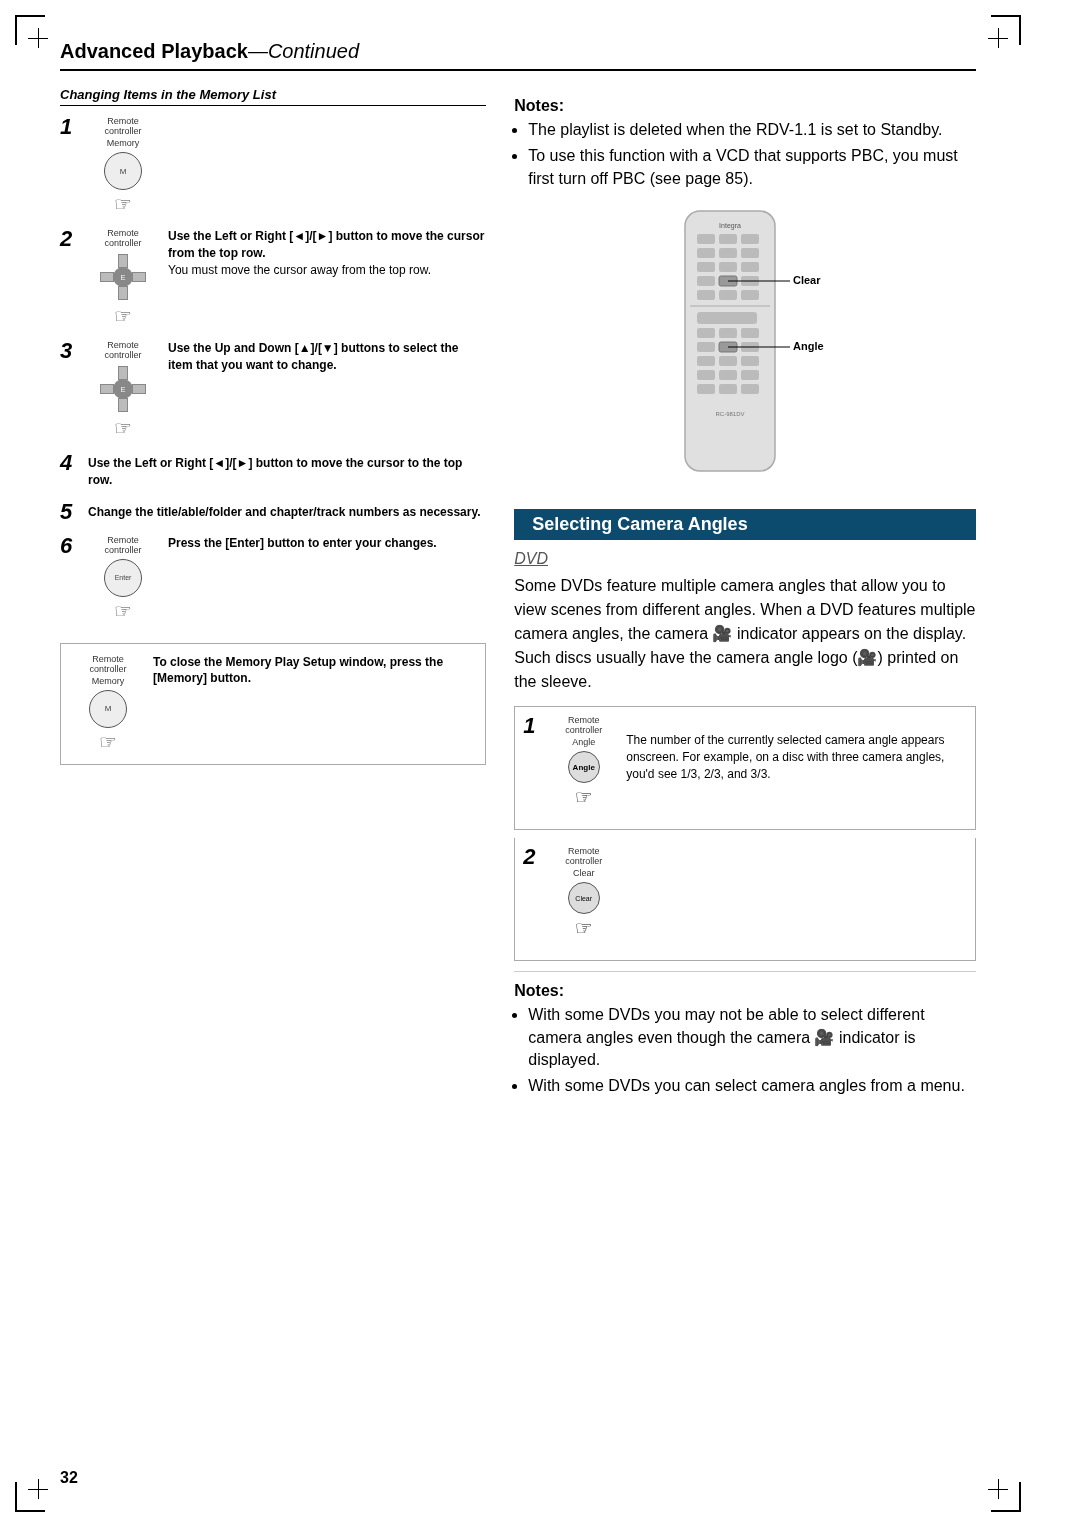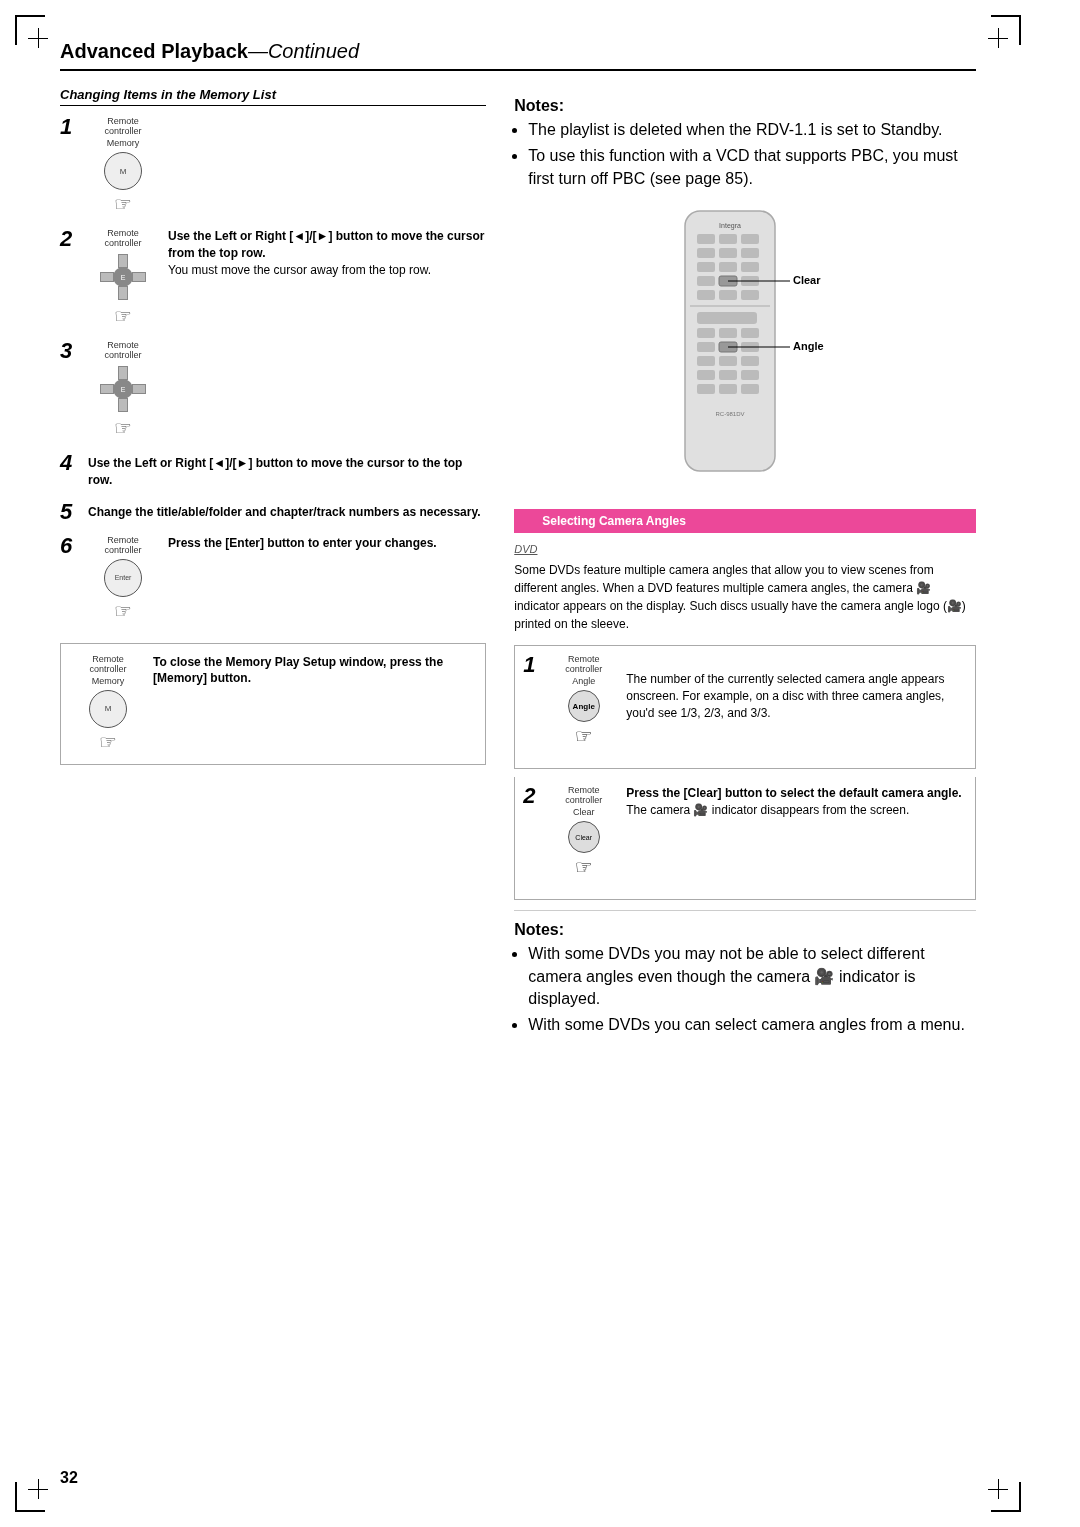--- a/index.html
+++ b/index.html
@@ -91,25 +91,25 @@
     .section-title {
       font-size: 13px;
       font-weight: bold;
       font-style: italic;
       border-bottom: 1px solid #000;
       padding-bottom: 3px;
       margin-bottom: 10px;
     }
 
     .section-title-box {
-      background: #ec4899;
+      background: #0c4a6e;
       color: #fff;
-      font-size: 12px;
-      font-weight: bold;
-      padding: 5px 28px;
+      font-size: 18px;
+      font-weight: bold;
+      padding: 5px 18px;
       margin-bottom: 10px;
     }
 
     
     .step-row {
       display: flex;
       gap: 10px;
       margin-bottom: 12px;
       align-items: flex-start;
     }
@@ -249,21 +249,21 @@
     .page-number {
       position: absolute;
       bottom: 40px;
       left: 60px;
       font-size: 16px;
       font-weight: bold;
     }
 
     
     .dvd-symbol {
-      font-size: 11px;
+      font-size: 16px;
       color: #555;
       margin-bottom: 6px;
       font-style: italic;
       text-decoration: underline;
     }
 
     .separator {
       border: none;
       border-top: 1px solid #ccc;
       margin: 10px 0;
@@ -366,20 +366,23 @@
           <div class="remote-label">Remote controller</div>
           <div class="remote-btn-dpad">
             <div class="dpad-arm dpad-up"></div>
             <div class="dpad-arm dpad-down"></div>
             <div class="dpad-arm dpad-left"></div>
             <div class="dpad-arm dpad-right"></div>
             <div class="dpad-center">E</div>
           </div>
           <div class="hand-icon">☞</div>
         </div>
+        <div class="step-content">
+          <b>Use the Up and Down [▲]/[▼] buttons to select the item that you want to change.</b>
+        </div>
       </div>
 
       <div class="step-row">
         <div class="step-number">4</div>
         <div class="step-content" style="padding-top:3px;">
           <b>Use the Left or Right [◄]/[►] button to move the cursor to the top row.</b>
         </div>
       </div>
 
       <div class="step-row">
@@ -490,21 +493,21 @@
       </div>
 
       <div class="section-title-box">
         <span>Selecting Camera Angles</span>
       </div>
 
       <div class="dvd-symbol">
         <i>DVD</i>
       </div>
 
-      <p style="font-size:12px; line-height:1.5; margin-bottom:12px;">
+      <p style="font-size:16px; line-height:1.5; margin-bottom:12px;">
         Some DVDs feature multiple camera angles that allow you to view scenes from different angles. When a DVD features multiple camera angles, the camera 🎥 indicator appears on the display. Such discs usually have the camera angle logo (🎥) printed on the sleeve.
       </p>
 
       <div style="border:1px solid #aaa; padding:8px; margin-bottom:8px;">
         <div class="step-row">
           <div class="step-number">1</div>
           <div class="angle-remote">
             <div class="remote-label">Remote controller</div>
             <div class="remote-label">Angle</div>
             <div class="angle-btn-circle">Angle</div>
@@ -519,24 +522,20 @@
 
       <div style="border:1px solid #aaa; border-top:none; padding:8px; margin-bottom:8px;">
         <div class="step-row">
           <div class="step-number">2</div>
           <div class="angle-remote">
             <div class="remote-label">Remote controller</div>
             <div class="remote-label">Clear</div>
             <div class="clear-btn-circle">Clear</div>
             <div class="hand-icon">☞</div>
           </div>
-          <div class="step-content">
-            <b>Press the [Clear] button to select the default camera angle.</b><br>
-            <span>The camera 🎥 indicator disappears from the screen.</span>
-          </div>
         </div>
       </div>
 
       <hr class="separator">
 
       <div class="notes-section">
         <div class="notes-title">Notes:</div>
         <ul>
           <li>With some DVDs you may not be able to select different camera angles even though the camera 🎥 indicator is displayed.</li>
           <li>With some DVDs you can select camera angles from a menu.</li>

